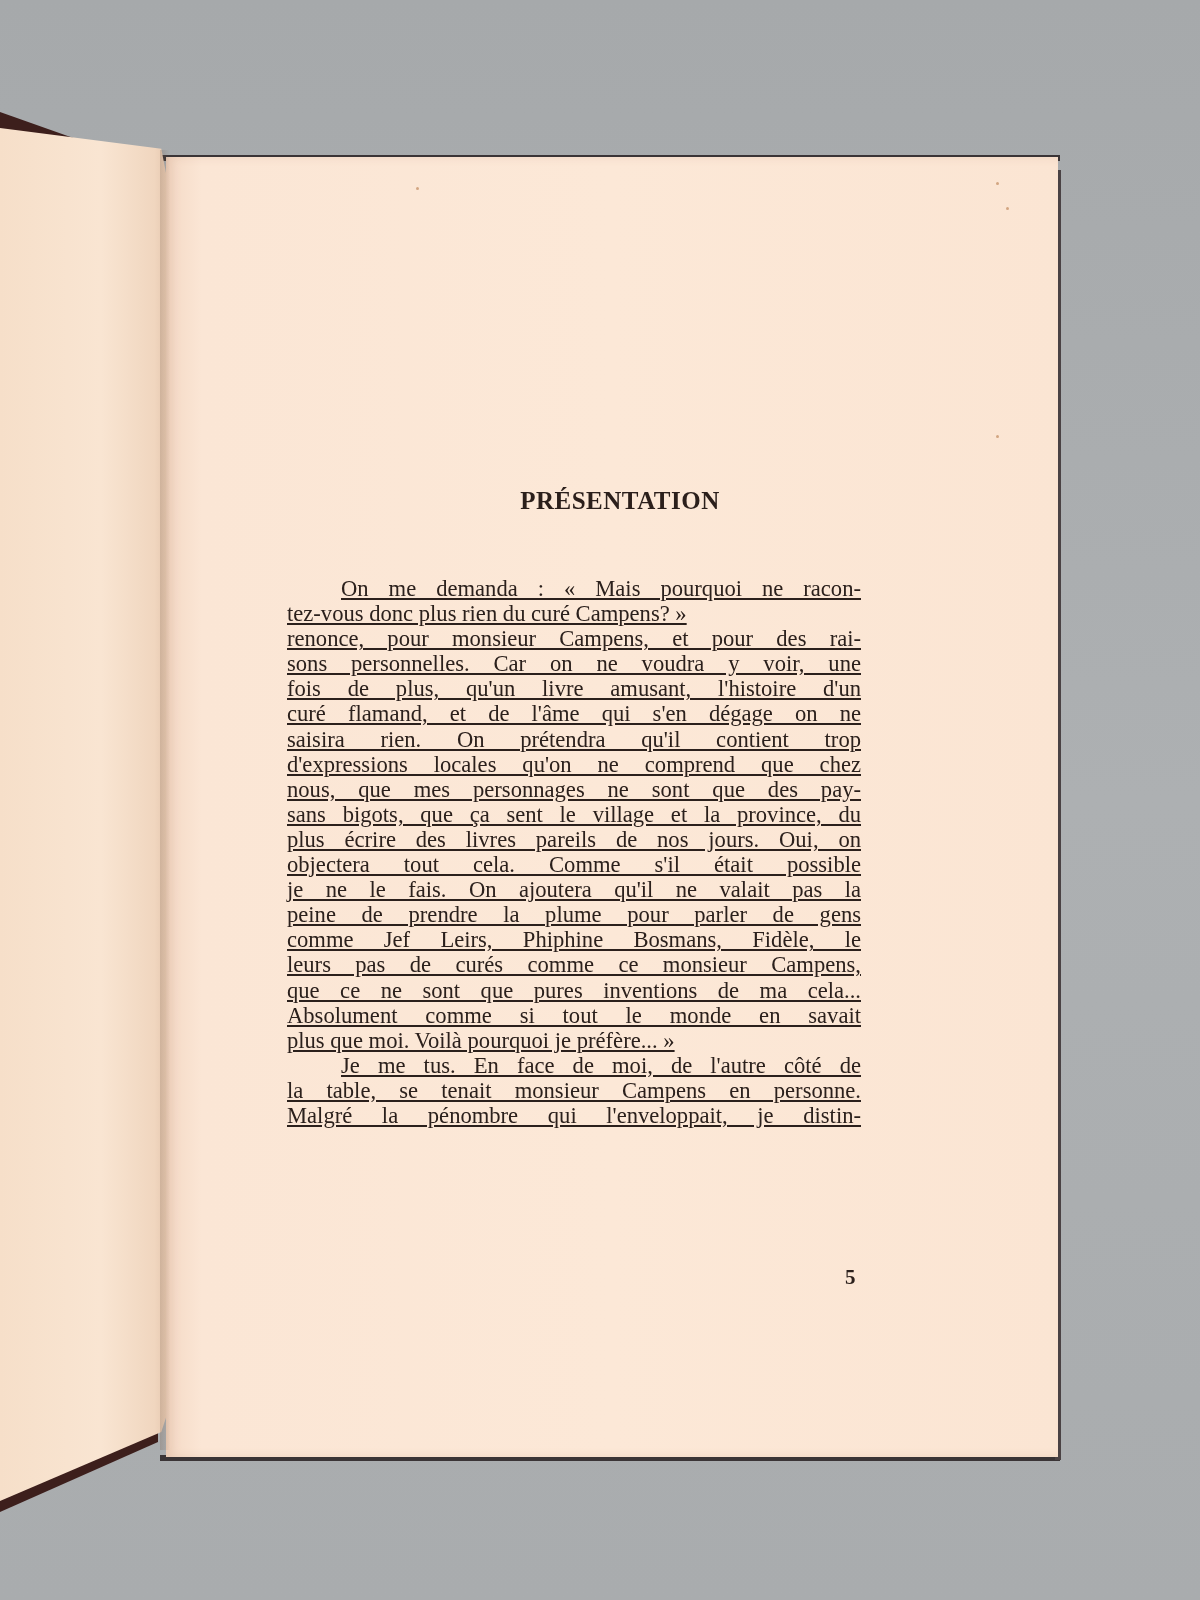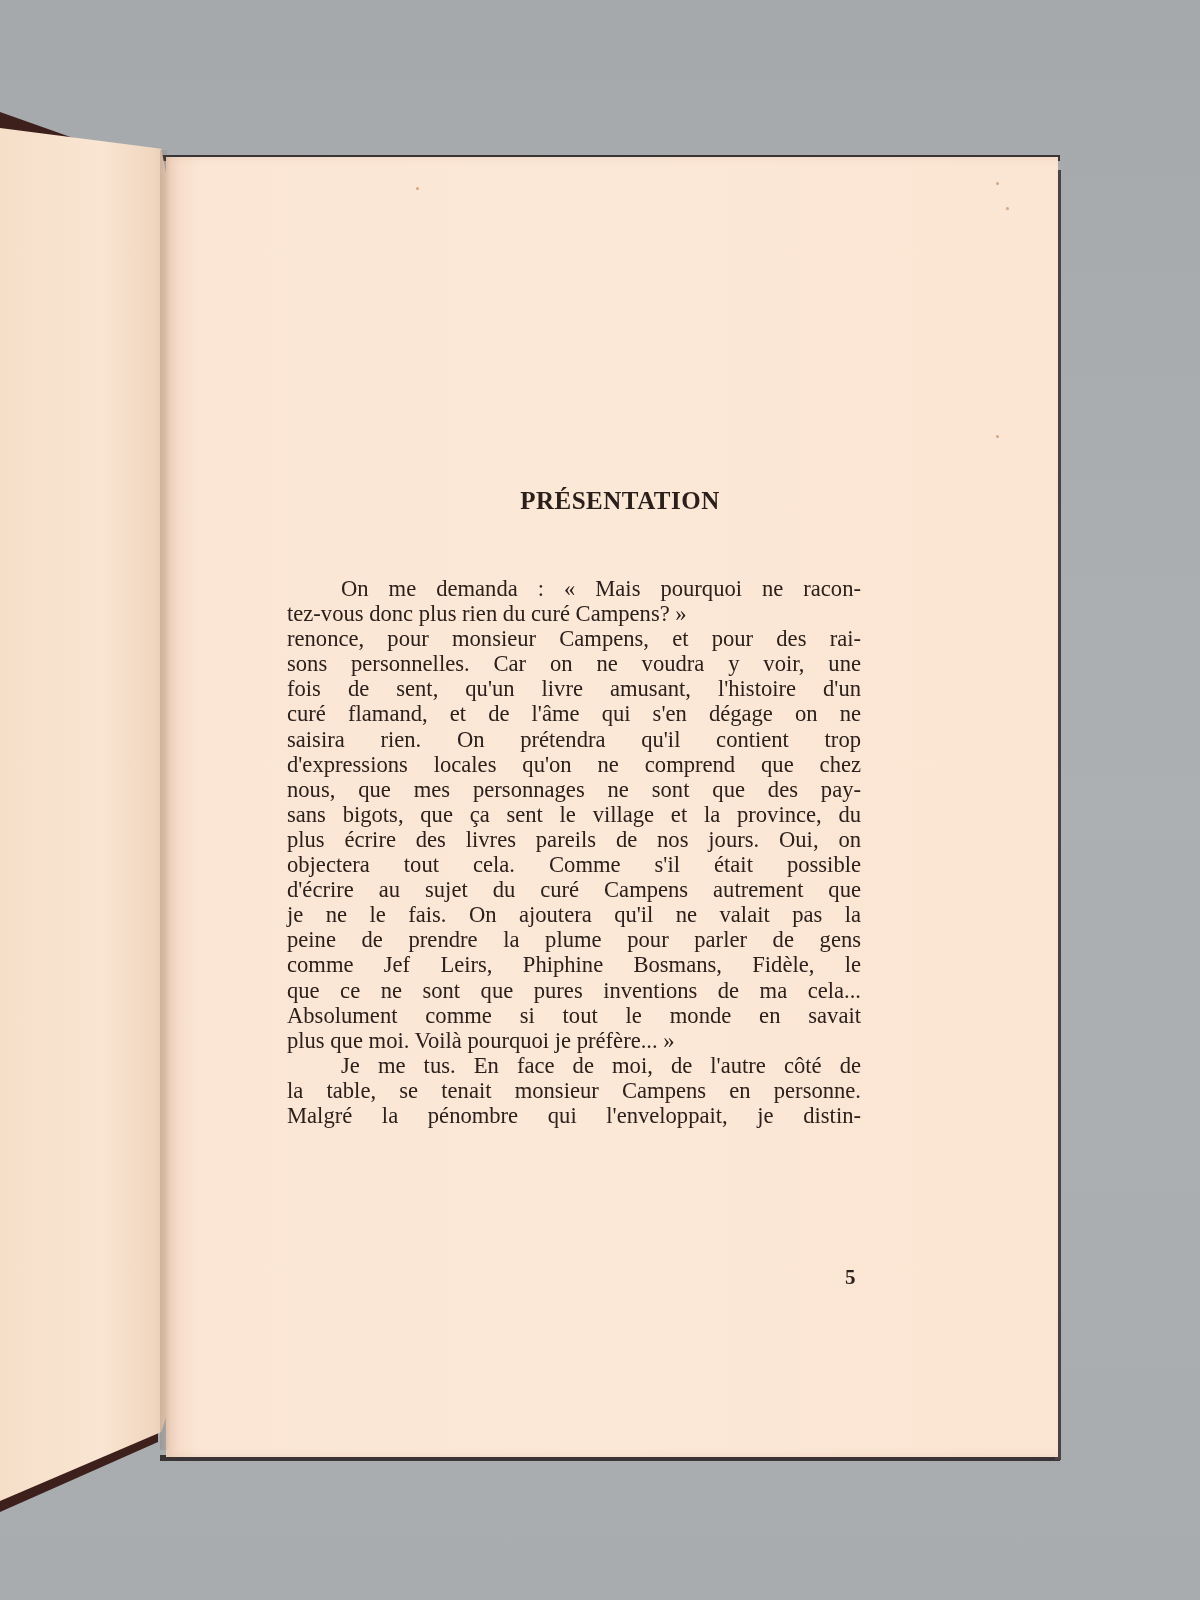--- a/index.html
+++ b/index.html
@@ -100,20 +100,21 @@
     }
     .title span { display: inline-block; }
     .body-text {
       position: absolute;
       left: 287px;
       top: 576px;
       width: 574px;
       font-size: 22.6px;
       line-height: 25.1px;
       color: #2b201c;
+      text-decoration: underline;
     }
     .line {
       display: block;
       white-space: nowrap;
       text-align: justify;
       text-align-last: justify;
       height: 25.1px;
     }
     .line.last {
       text-align-last: left;
@@ -157,32 +158,32 @@
 
 <div class="title">
   <span>PRÉSENTATION</span>
 </div>
 
 <div class="body-text" id="body-text">
     <span class="line indent">On me demanda : « Mais pourquoi ne racon-</span>
     <span class="line last">tez-vous donc plus rien du curé Campens? »</span>
     <span class="line">renonce, pour monsieur Campens, et pour des rai-</span>
     <span class="line">sons personnelles. Car on ne voudra y voir, une</span>
-    <span class="line">fois de sent, qu'un livre amusant, l'histoire d'un</span>
+    <span class="line">fois de plus, qu'un livre amusant, l'histoire d'un</span>
     <span class="line">curé flamand, et de l'âme qui s'en dégage on ne</span>
     <span class="line">saisira rien. On prétendra qu'il contient trop</span>
     <span class="line">d'expressions locales qu'on ne comprend que chez</span>
     <span class="line">nous, que mes personnages ne sont que des pay-</span>
     <span class="line">sans bigots, que ça sent le village et la province, du</span>
     <span class="line">plus écrire des livres pareils de nos jours. Oui, on</span>
     <span class="line">objectera tout cela. Comme s'il était possible</span>
-    <span class="line">d'écrire au sujet du curé Campens autrement que</span>
     <span class="line">je ne le fais. On ajoutera qu'il ne valait pas la</span>
     <span class="line">peine de prendre la plume pour parler de gens</span>
     <span class="line">comme Jef Leirs, Phiphine Bosmans, Fidèle, le</span>
+    <span class="line">leurs pas de curés comme ce monsieur Campens,</span>
     <span class="line">que ce ne sont que pures inventions de ma cela...</span>
     <span class="line">Absolument comme si tout le monde en savait</span>
     <span class="line last">plus que moi. Voilà pourquoi je préfère... »</span>
     <span class="line indent">Je me tus. En face de moi, de l'autre côté de</span>
     <span class="line">la table, se tenait monsieur Campens en personne.</span>
     <span class="line">Malgré la pénombre qui l'enveloppait, je distin-</span>
   </div>
 
 <div class="page-number">5</div>
 

